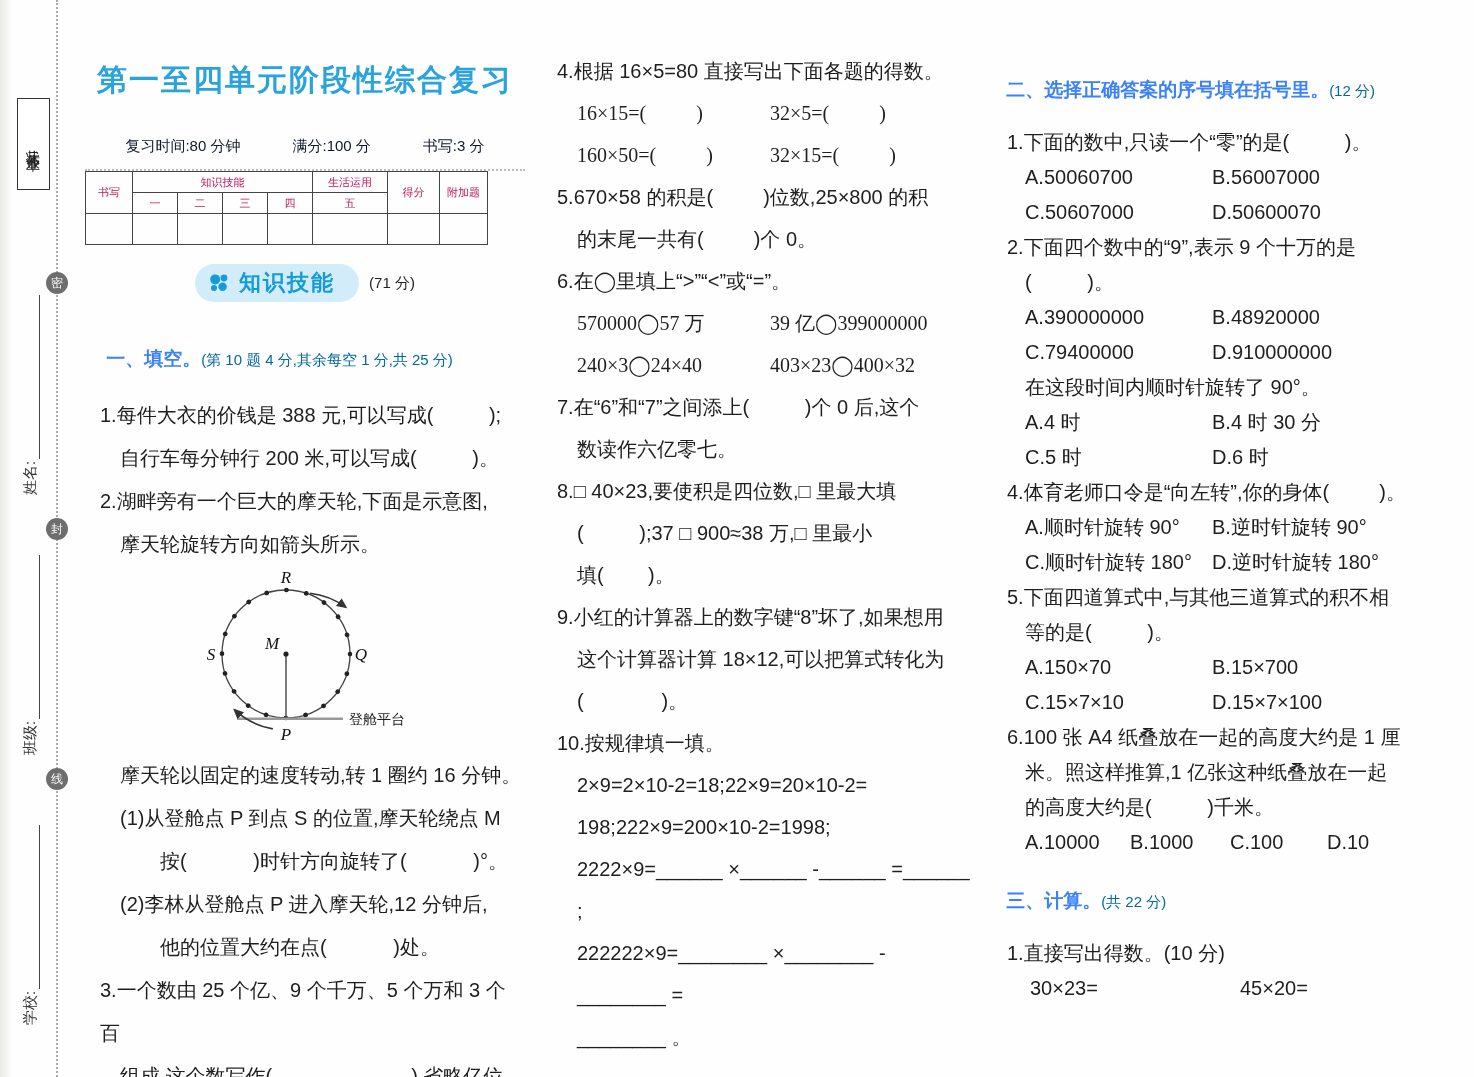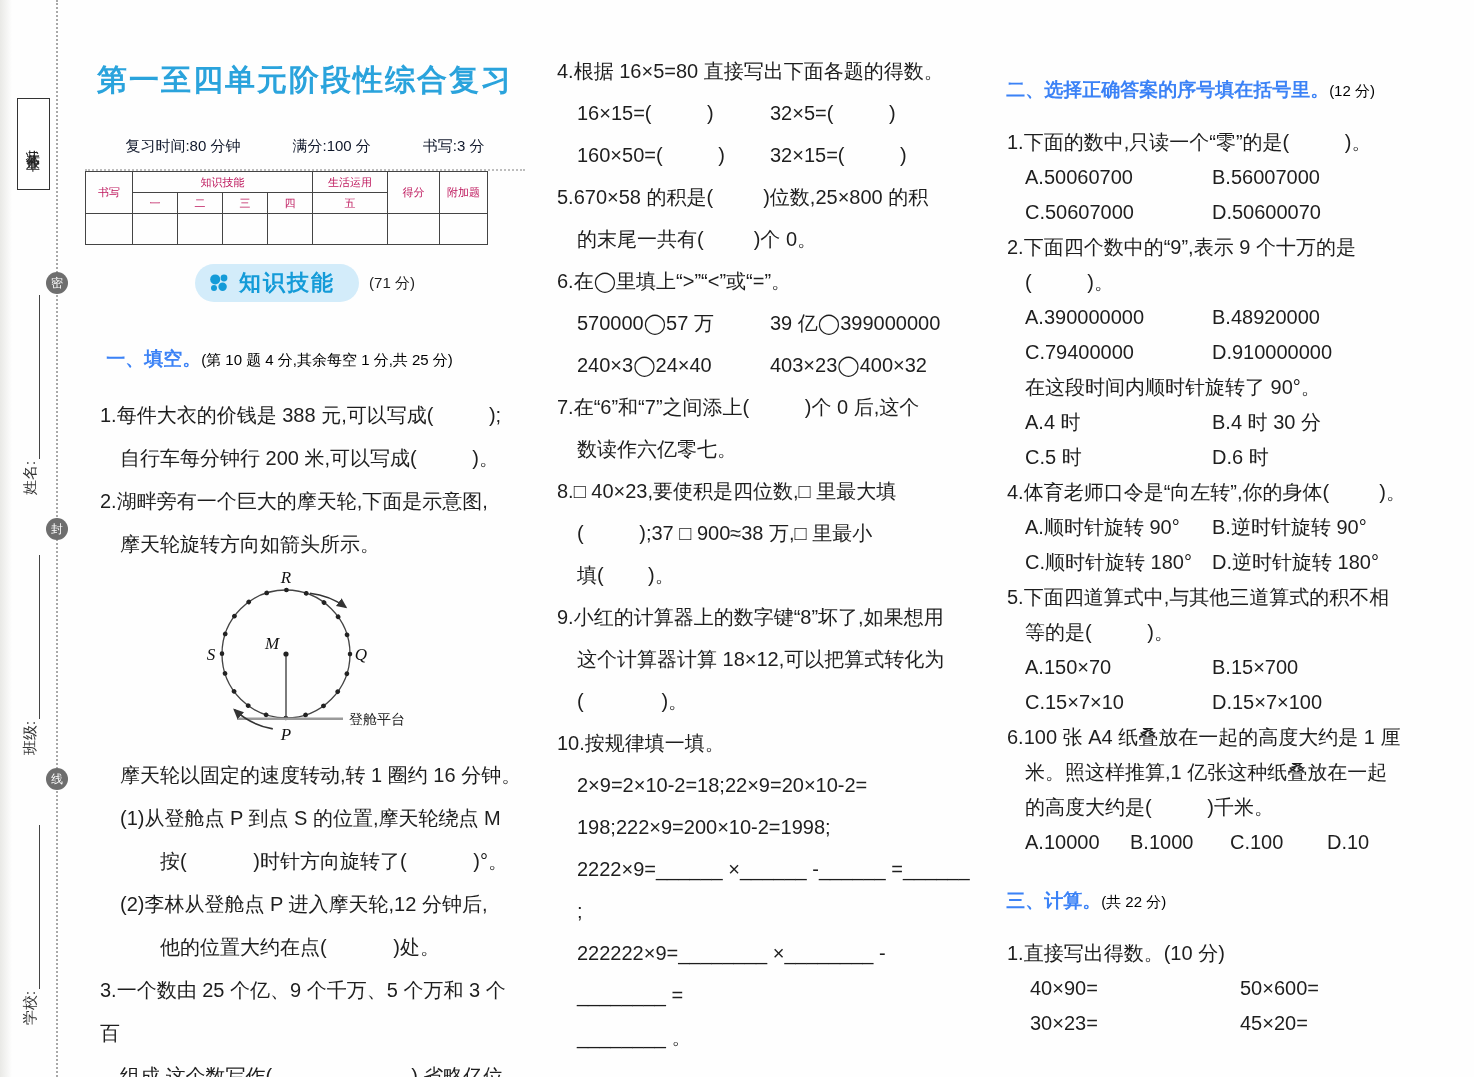--- a/index.html
+++ b/index.html
@@ -67,36 +67,36 @@
 
   .badge-row { margin-top:19px; display:flex; justify-content:center;
     align-items:center; gap:10px; }
   .pill { display:flex; align-items:center; gap:8px;
     background:#d3ecfa; border-radius:20px; padding:4px 24px 4px 12px; }
   .pill-label { color:#149bd8; font-weight:bold; font-size:22px; letter-spacing:2px; }
   .badge-score { font-size:15px; color:#222; }
 
   .sec-head { margin-top:22px; font-size:19px; white-space:pre-wrap; }
   .sec-title { color:#3b82f6; font-weight:bold; }
-  .sec-note { font-size:15px; color:#000000; }
+  .sec-note { font-size:15px; color:#0369a1; }
 
   
   .q { font-size:20px; white-space:pre-wrap; }
   .col1 .q { line-height:43px; }
   .col2 .q { line-height:42px; }
   .col3 .q { line-height:35px; }
   .ind1 { padding-left:15px; }
   .ind2 { padding-left:35px; }
   .ind3 { padding-left:75px; }
   .c2n  { padding-left:5px; }
   .c2c  { padding-left:25px; }
   .c3n  { padding-left:22px; }
   .c3c  { padding-left:40px; }
 
-  .pair2 { display:grid; grid-template-columns:193px 1fr; padding-left:25px; }
+  .pair2 { display:grid; grid-template-columns:193px 1fr; padding-left:25px;font-family:Liberation Serif, serif; }
   .opt2  { display:grid; grid-template-columns:187px 1fr; padding-left:40px; }
   .opt4  { display:grid; grid-template-columns:105px 100px 97px 1fr; padding-left:40px; }
   .calc2 { display:grid; grid-template-columns:210px 1fr; padding-left:45px; }
 
   .diagram-wrap { margin:4px 0 0 36px; }
   svg text { font-family:"Liberation Serif", serif; }
   .pt-label { font-style:italic; font-size:17px; fill:#111; }
   .cn-label { font-family:"Liberation Sans",sans-serif; font-style:normal; font-size:14px; fill:#222; }
 </style>
 </head>
@@ -327,20 +327,16 @@
     <span>B.1000</span>
     <span>C.100</span>
     <span>D.10</span>
   </div>
 
   <div class="sec-head" style="margin-top:6px;">
     <span class="sec-title">三、计算。</span><span class="sec-note">(共 22 分)</span>
   </div>
   <div class="q c3n">1.直接写出得数。(10 分)</div>
   <div class="q calc2">
-    <span>40×90=</span>
-    <span>50×600=</span>
-  </div>
-  <div class="q calc2">
     <span>30×23=</span>
     <span>45×20=</span>
   </div>
 </div>
 
 </body></html>

